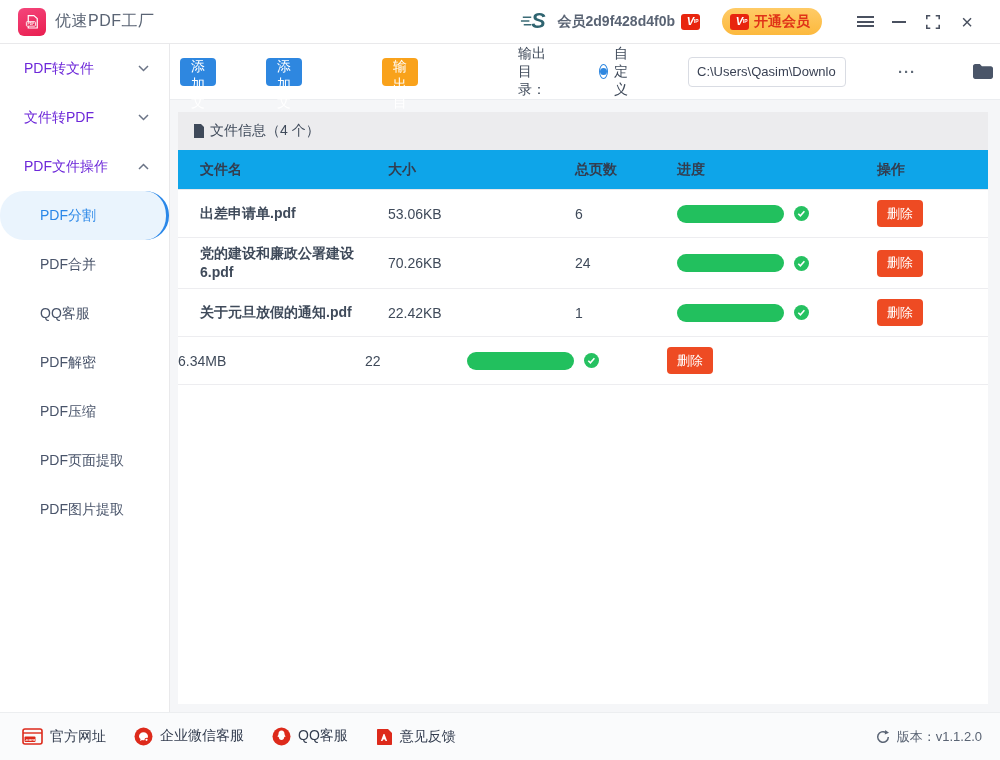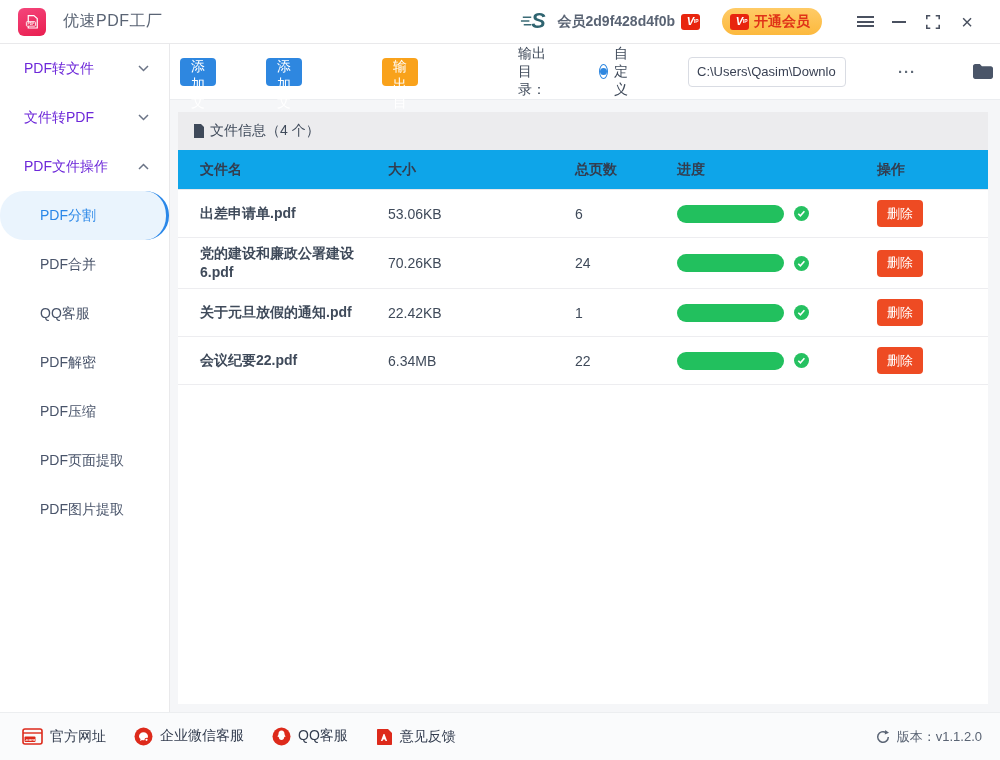--- a/index.html
+++ b/index.html
@@ -1,21 +1,21 @@
 <!DOCTYPE html>
 <html><head>
 <meta charset="utf-8">
 <style>
   * { margin:0; padding:0; box-sizing:border-box; }
   html,body { width:1000px; height:760px; overflow:hidden; }
   body { font-family:"Liberation Sans","DejaVu Sans",sans-serif; background:#fff; color:#3f4a5a; }
   .window { width:1000px; height:760px; display:flex; flex-direction:column; }
 
   
-  .titlebar { height:44px; flex:0 0 44px; display:flex; align-items:center; border-bottom:1px solid #e9e9eb; padding:0 16px 0 18px; background:#fff;gap:8px; }
+  .titlebar { height:44px; flex:0 0 44px; display:flex; align-items:center; border-bottom:1px solid #e9e9eb; padding:0 16px 0 18px; background:#fff; }
   .logo { width:28px; height:28px; border-radius:6px; background:linear-gradient(160deg,#f4467c,#e91e4f); display:flex; align-items:center; justify-content:center; }
   .app-title { font-size:16px; color:#5a6474; margin-left:9px; letter-spacing:.5px; }
   .tb-right { margin-left:auto; display:flex; align-items:center; }
   .member-wrap { display:flex; align-items:center; }
   .member-name { font-size:14px; color:#5a6474; margin:0 6px 0 8px;font-weight:bold; }
   .vip-badge { width:19px; height:16px; background:#e8250e; border-radius:3px; color:#fff; display:inline-flex; align-items:flex-start; justify-content:center; font-weight:bold; font-style:italic; font-size:11px; line-height:15px; position:relative; }
   .vip-badge .ip { font-size:5px; font-style:normal; position:absolute; right:1.5px; bottom:1px; }
   .upgrade-pill { margin-left:22px; height:27px; border-radius:14px; background:linear-gradient(180deg,#ffcb66,#fcb93e); display:flex; align-items:center; padding:0 12px 0 8px; cursor:pointer; }
   .upgrade-pill .label { color:#e03318; font-size:14px; font-weight:bold; margin-left:5px; }
   .win-controls { display:flex; align-items:center; margin-left:26px; }
@@ -262,21 +262,20 @@
                       <circle cx="7.5" cy="7.5" r="7.5" fill="#26c161"></circle>
                       <path d="M4.3 7.7l2.1 2.1 4-4.5" fill="none" stroke="#fff" stroke-width="1.6"></path>
                     </svg>
                   </span>
                 </div>
               </div>
             <div class="col-act"><button class="del-btn">删除</button></div>
           </div>
 
           <div class="trow">
-            <div class="col-name"><span>会议纪要22.pdf</span></div>
             <div class="col-size">6.34MB</div>
             <div class="col-pages">22</div>
             <div class="col-prog">
                 <div class="prog-wrap">
                   <div class="prog-bar"></div>
                   <span class="check">
                     <svg width="15" height="15" viewBox="0 0 15 15">
                       <circle cx="7.5" cy="7.5" r="7.5" fill="#26c161"></circle>
                       <path d="M4.3 7.7l2.1 2.1 4-4.5" fill="none" stroke="#fff" stroke-width="1.6"></path>
                     </svg>

